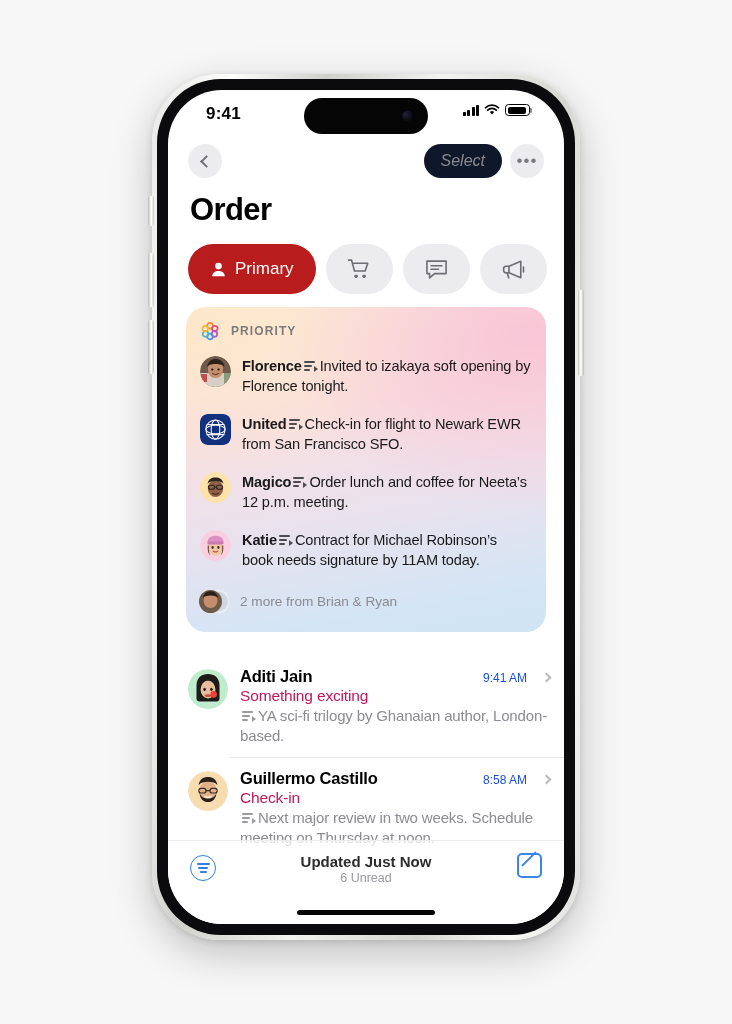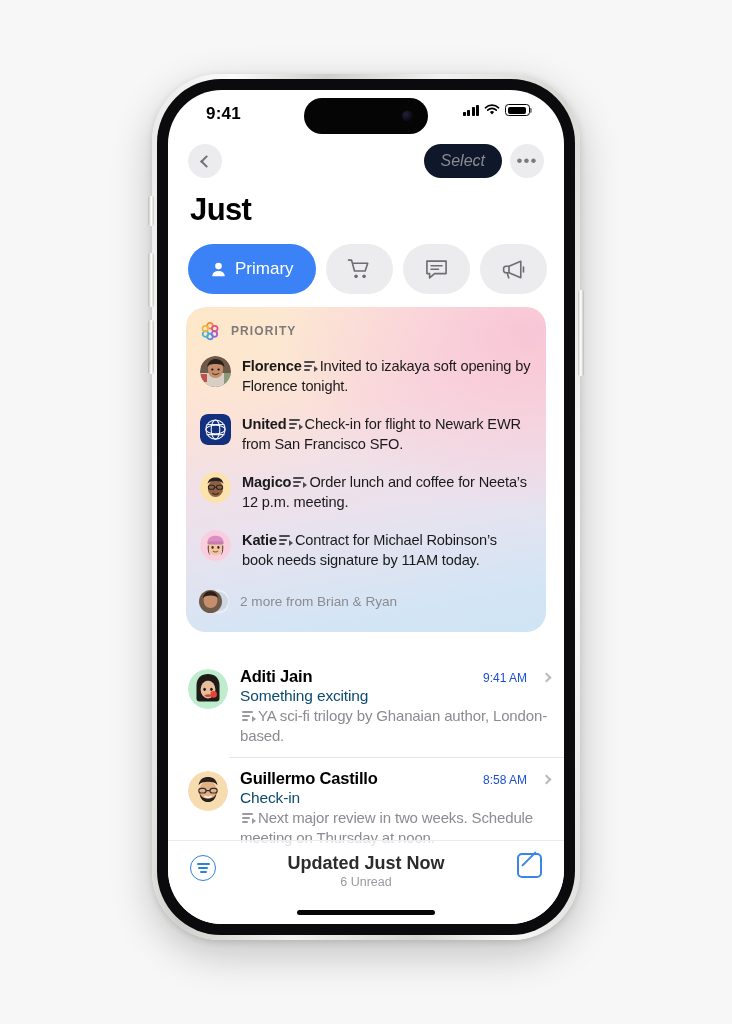--- a/index.html
+++ b/index.html
@@ -83,21 +83,21 @@
   .dots{ color:#7a7a80; font-size:17px; line-height:6px; letter-spacing:1px;}
 
   
   .page-title{ position:absolute; left:22px; top:102px; font-size:31px; font-weight:bold;
     letter-spacing:-.6px; color:#000; }
 
   
   .tabs{ position:absolute; left:20px; top:154px; display:flex; gap:10px; }
   .tab{ height:50px; border-radius:25px; background:#ececee; display:flex; align-items:center;
     justify-content:center; cursor:pointer; }
-  .tab.primary{ background:#3b82f6; padding:12px 22px; gap:8px; }
+  .tab.primary{ background:#b91c1c; padding:12px 22px; gap:8px; }
   .tab.icononly{ width:67px; }
   .tab-label{ color:#fff; font-size:17px; font-weight:500; }
 
   
   .prio-card{
     position:absolute; left:18px; top:217px; width:360px; border-radius:20px;
     background:
       radial-gradient(120% 95% at 95% 8%, rgba(248,196,214,.95) 0%, rgba(248,196,214,0) 58%),
       radial-gradient(110% 80% at 2% 4%, rgba(253,231,201,.98) 0%, rgba(253,231,201,0) 62%),
       linear-gradient(170deg,#fceedd 0%,#f9dfe0 32%,#e9e2ee 62%,#d3e5f5 88%,#cfe4f4 100%);
@@ -127,32 +127,32 @@
   .maillist{ position:absolute; left:0; top:565px; width:396px; }
   .mailrow{ display:flex; gap:12px; padding:12px 14px 11px 20px; cursor:pointer; position:relative;}
   .mailrow + .mailrow:before{ content:""; position:absolute; left:61px; right:0; top:0; height:1px; background:#e6e6e8;}
   .mav{ width:40px; height:40px; border-radius:50%; flex:0 0 40px; overflow:hidden; position:relative; margin-top:2px;}
   .mbody{ flex:1 1 auto; min-width:0; }
   .mtop{ display:flex; align-items:baseline;gap:8px; }
   .mname{ font-size:16.5px; font-weight:bold; color:#000; letter-spacing:-.2px; flex:1 1 auto;}
   .mtime{ font-size:12px; color:#1d4ed8; }
   .mchev{ margin-left:8px; width:7px;height:7px; border-right:2px solid #b9b9be; border-top:2px solid #b9b9be;
     transform:rotate(45deg); position:relative; top:-1px;}
-  .msubj{ font-size:15.5px; color:#0c4a6e; letter-spacing:-.15px; margin-top:1px;}
+  .msubj{ font-size:15.5px; color:#be185d; letter-spacing:-.15px; margin-top:1px;}
   .msumm{ font-size:15px; color:#8b8b92; line-height:20px; letter-spacing:-.15px; margin-top:1px;}
 
   
   .botbar{ position:absolute; left:0; bottom:0; width:396px; height:84px;
     background:linear-gradient(180deg,rgba(255,255,255,.72) 0%,#fff 42%); border-top:1px solid #ececee;}
   .filter-ic{ position:absolute; left:22px; top:14px; width:26px;height:26px; border-radius:50%;
     border:1.8px solid #2f7fe0; display:flex; flex-direction:column; align-items:center; justify-content:center; gap:2.6px; cursor:pointer;}
   .filter-ic i{ display:block; height:1.8px; background:#2f7fe0; border-radius:1px;}
   .filter-ic i:nth-child(1){width:13px}.filter-ic i:nth-child(2){width:10px}.filter-ic i:nth-child(3){width:7px}
   .bot-center{ position:absolute; left:0; right:0; top:12px; text-align:center;}
-  .bot-title{ font-size:18px; font-weight:bold; color:#2c2c2e;}
+  .bot-title{ font-size:15px; font-weight:bold; color:#2c2c2e;}
   .bot-sub{ font-size:12.5px; color:#9a9aa0; margin-top:1px;}
   .compose-ic{ position:absolute; right:22px; top:12px; width:25px;height:25px; border:2px solid #3a86e6;
     border-radius:5px; cursor:pointer;}
   .compose-ic:after{ content:""; position:absolute; left:3px; top:10px; width:20px;height:2.4px;
     background:#3a86e6; transform:rotate(-45deg); transform-origin:left center; border-radius:1px;}
   .home-ind{ position:absolute; left:50%; transform:translateX(-50%); bottom:9px;
     width:138px; height:5px; border-radius:3px; background:#050506;}
 </style>
 </head>
 <body>
@@ -196,21 +196,21 @@
         <span class="chev-back"></span>
       </div>
       <div class="pill-btn">
         <span>Select</span>
       </div>
       <div class="circ-btn more">
         <span class="dots">•••</span>
       </div>
     </div>
 
-    <div class="page-title">Just</div>
+    <div class="page-title">Order</div>
 
     <div class="tabs">
       <div class="tab primary">
         <svg width="17" height="17" viewBox="0 0 18 18">
           <circle cx="9" cy="5.4" r="3.5" fill="#fff"></circle>
           <path d="M2.4 16.2c0-3.6 3-5.6 6.6-5.6s6.6 2 6.6 5.6z" fill="#fff"></path>
         </svg>
         <span class="tab-label">Primary</span>
       </div>
       <div class="tab icononly">

